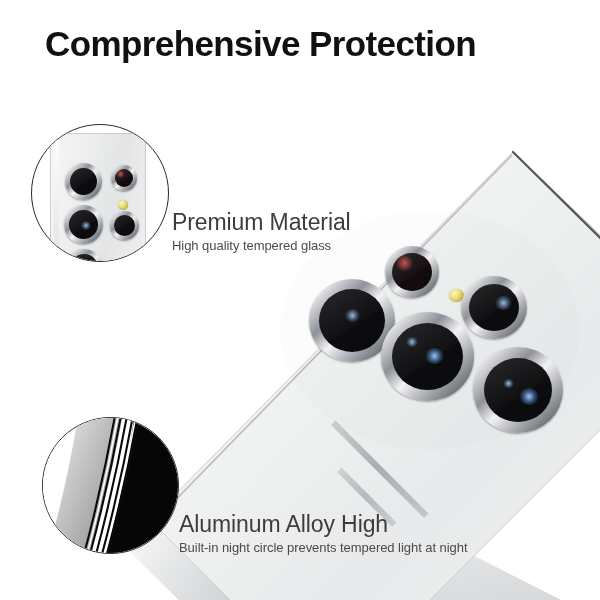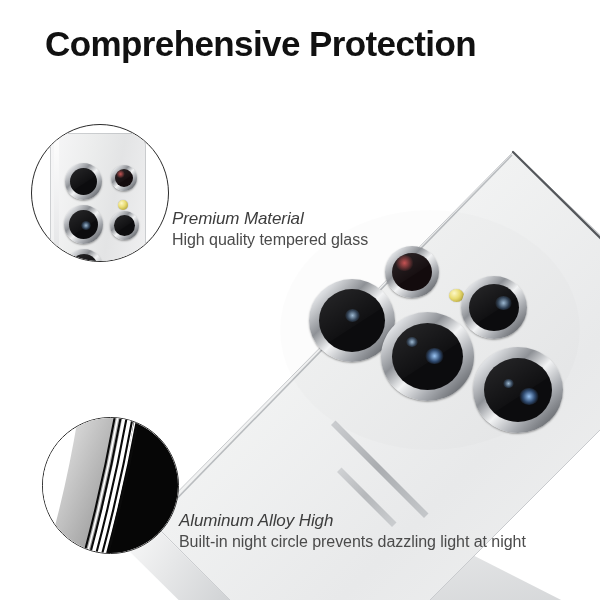--- a/index.html
+++ b/index.html
@@ -126,36 +126,34 @@
   
   #edge-macro {
     position:absolute;
     left:-30px; top:-30px;
     width:200px; height:200px;
   }
 
   
   .callout-text { position: absolute; }
   .callout-heading {
-    font-size: 17px;
+    font-size: 23px;
     font-weight: normal;
     color: #3d3d3d;
     letter-spacing: -0.1px;
     white-space: nowrap;
     font-family: "Liberation Sans", sans-serif;
-    font-style: italic;
   }
   .callout-sub {
     margin-top: 2px;
-    font-size: 16px;
+    font-size: 13px;
     color: #4b4b4b;
     letter-spacing: -0.05px;
     white-space: nowrap;
     font-family: "Liberation Sans", sans-serif;
-    text-align: right;
   }
   #callout-text-material { left: 172px; top: 209px; }
   #callout-text-edge     { left: 179px; top: 511px; }
 </style>
 </head>
 <body>
 
 <div id="stage">
 
   <div id="page-title">Comprehensive Protection</div>
@@ -306,16 +304,16 @@
 
         <path d="M 40 250 Q 120 208 230 226 L 230 260 L 30 260 Z" fill="#ffffff"></path>
 
         <path d="M 150 -20 L 230 -20 L 230 70 Q 180 10 150 -20 Z" fill="#ffffff" opacity="0.9"></path>
       </g>
     </svg>
   </div>
 
   <div class="callout-text" id="callout-text-edge">
     <div class="callout-heading">Aluminum Alloy High</div>
-    <div class="callout-sub">Built-in night circle prevents dazzling light at night</div>
+    <div class="callout-sub">Built-in night circle prevents tempered light at night</div>
   </div>
 
 </div>
 
 </body></html>

